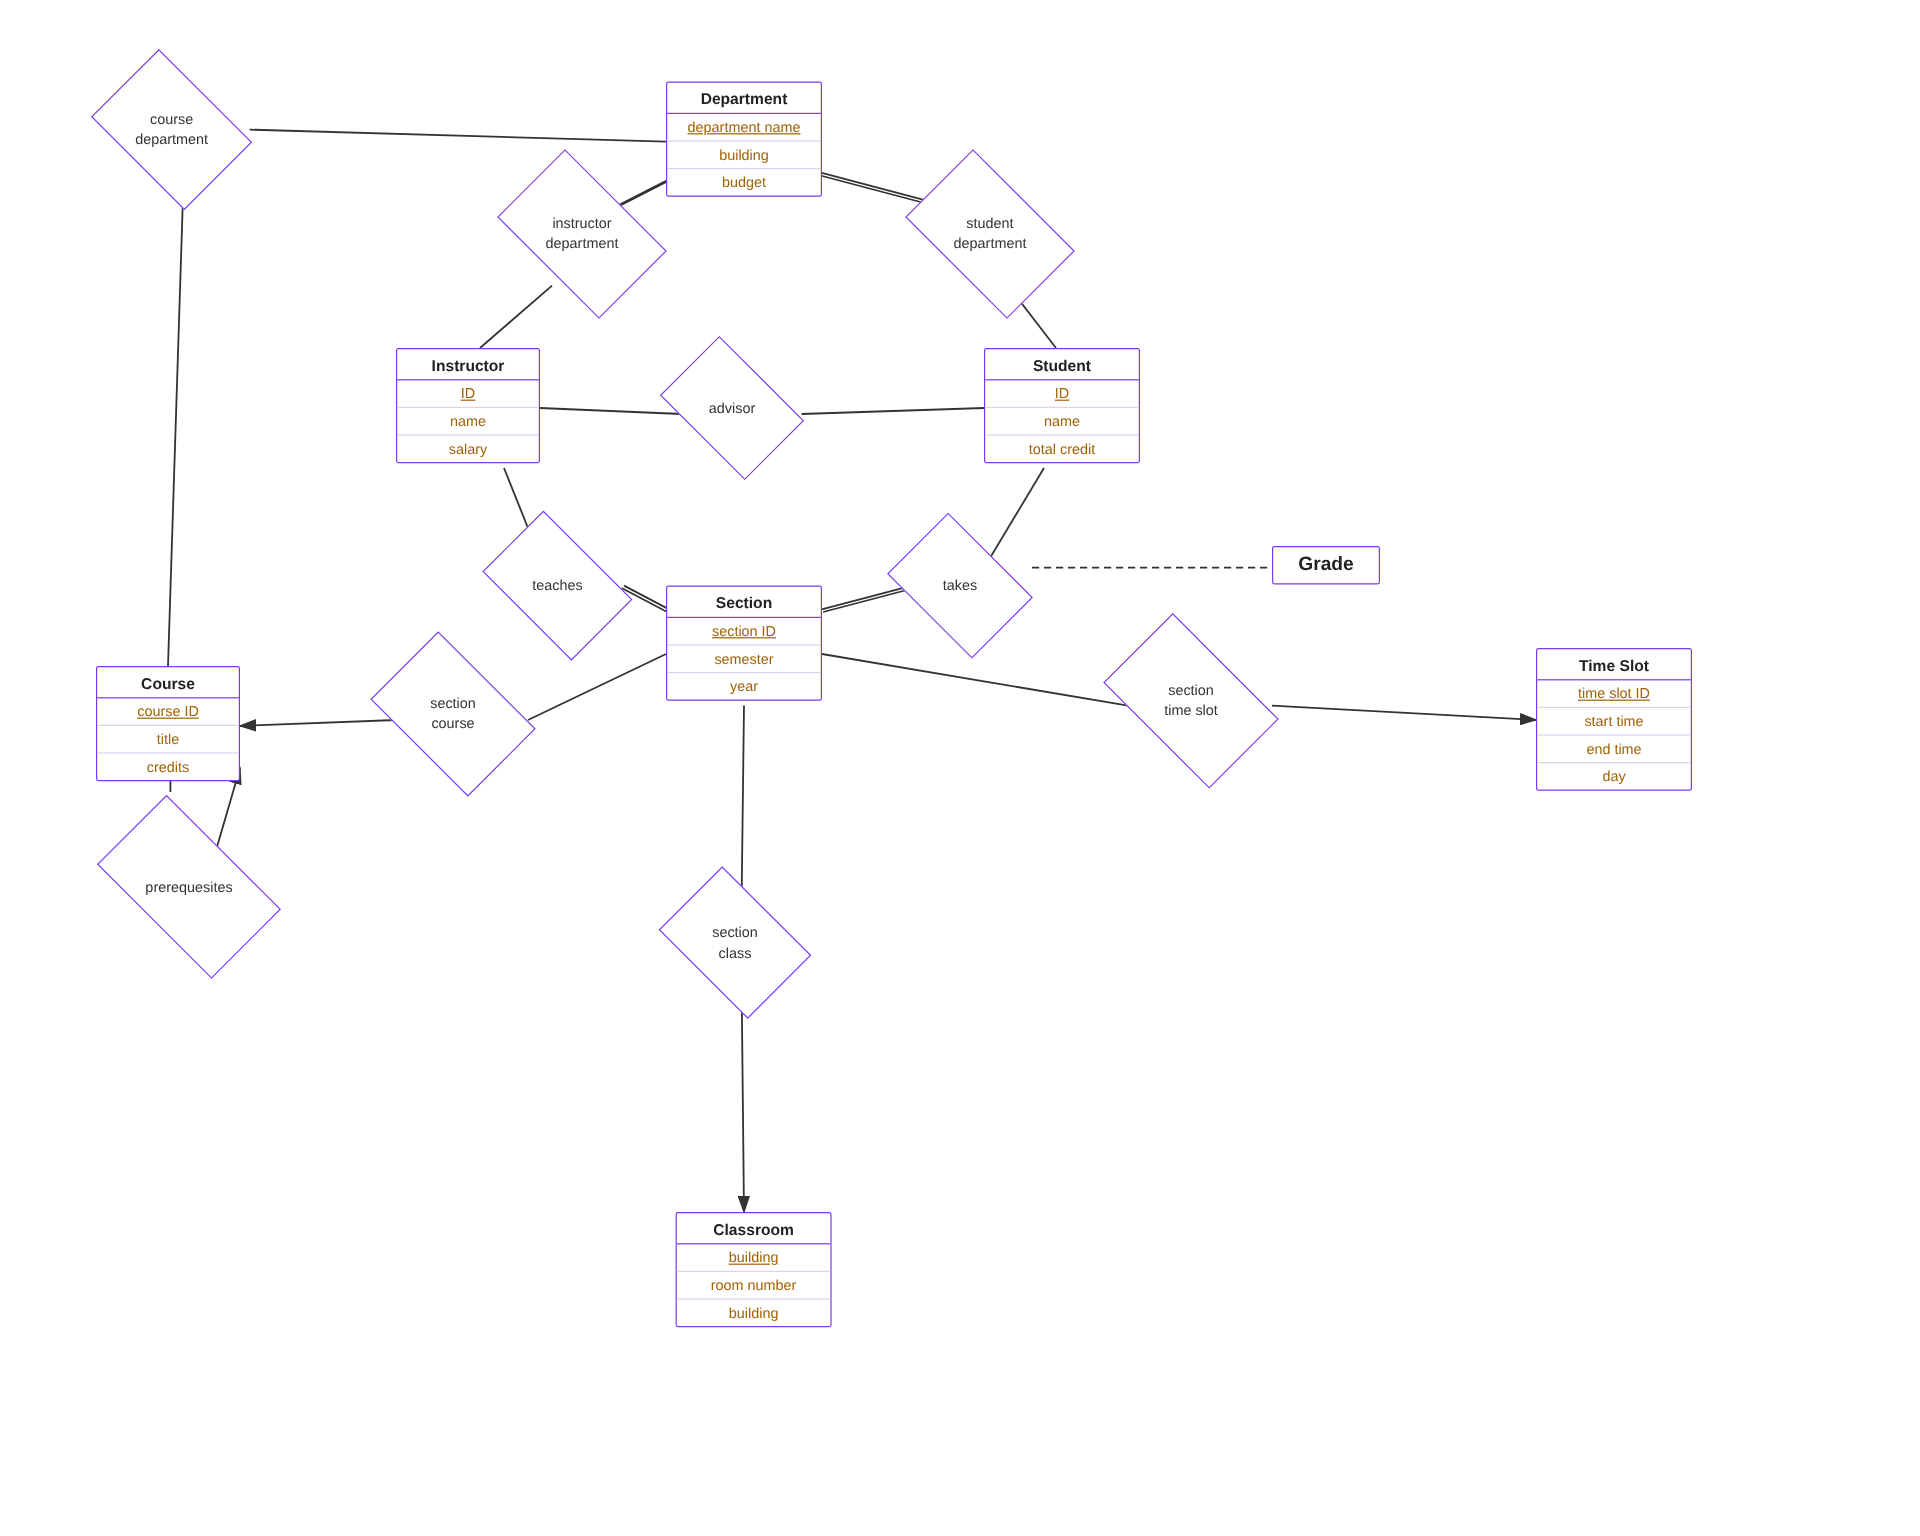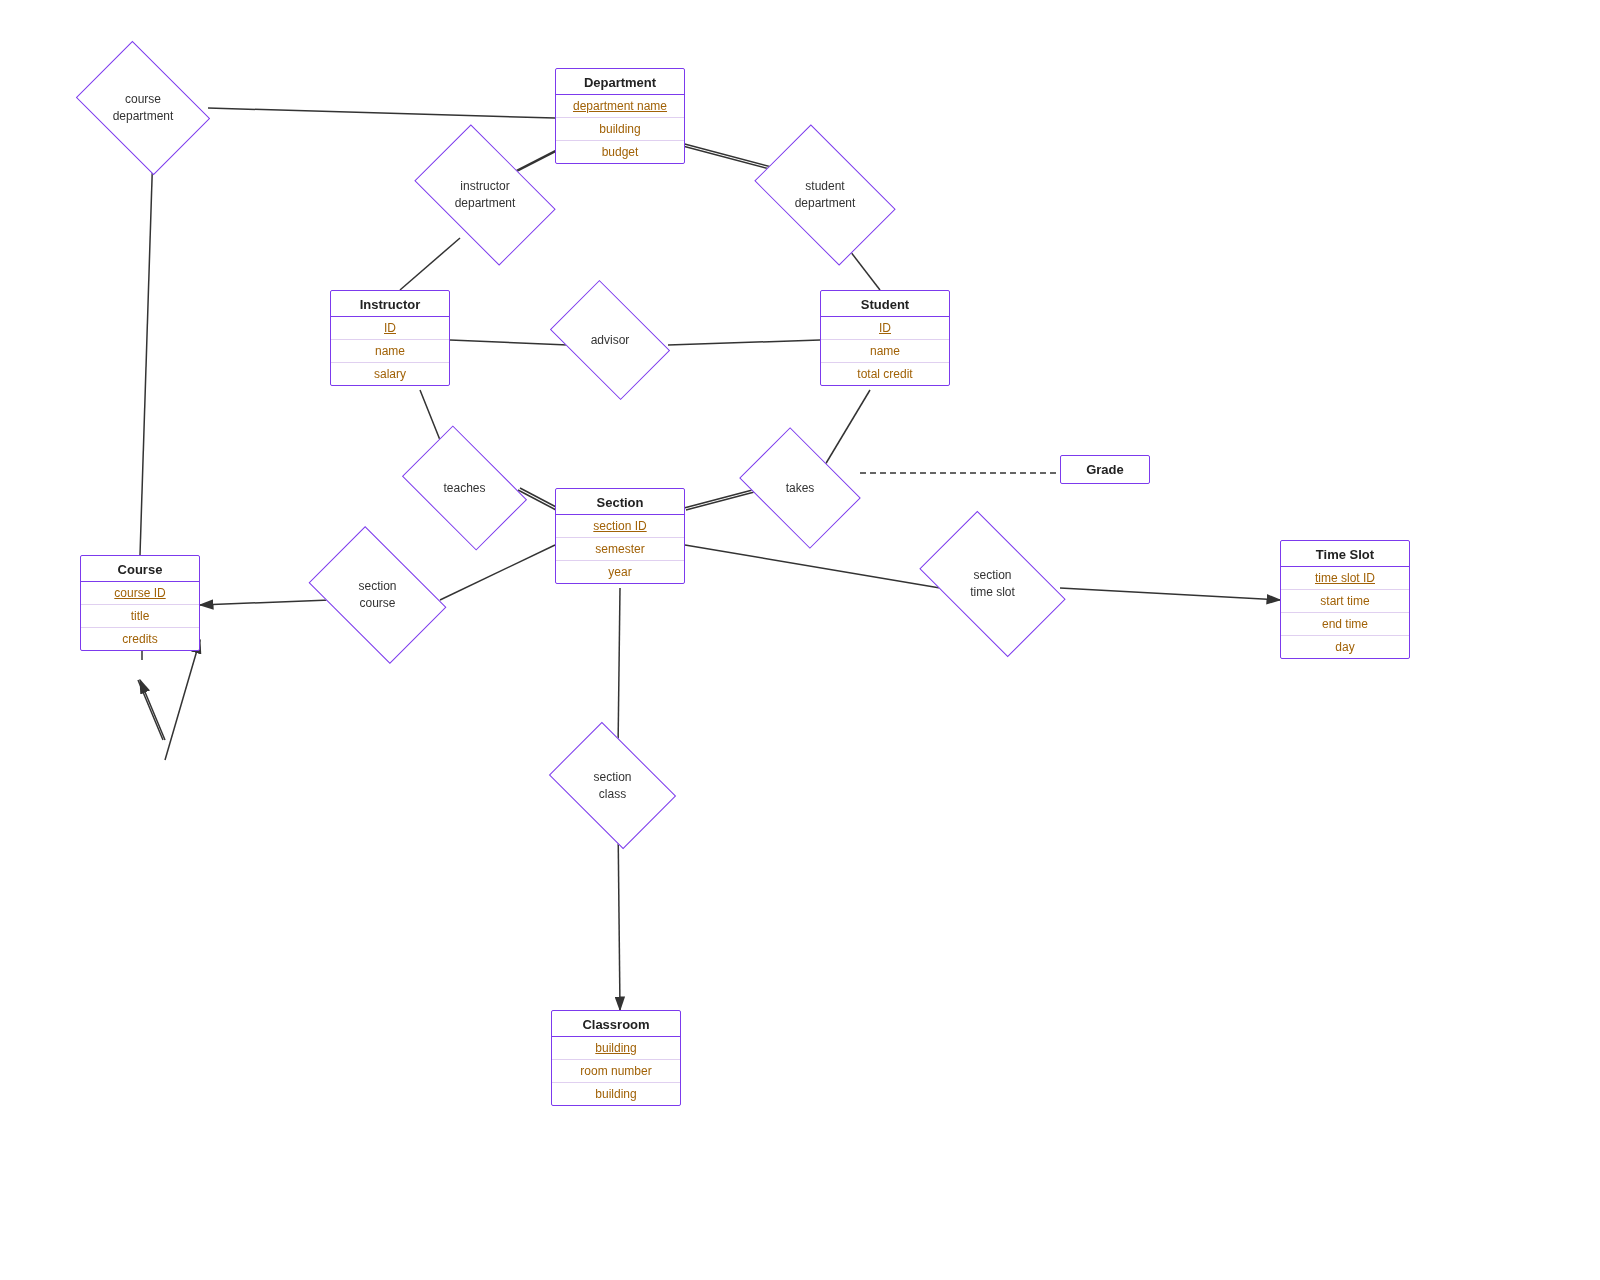--- a/index.html
+++ b/index.html
@@ -172,29 +172,29 @@
   </div>
 
   <div class="entity" style="left:1280px; top:540px; width:130px;">
     <div class="entity-title">Time Slot</div>
     <div class="attr pk">time slot ID</div>
     <div class="attr">start time</div>
     <div class="attr">end time</div>
     <div class="attr">day</div>
   </div>
 
-  <div class="entity" style="left:551px; top:1010px; width:130px;">
+  <div class="entity" style="left:563px; top:1010px; width:130px;">
     <div class="entity-title">Classroom</div>
     <div class="attr pk">building</div>
     <div class="attr">room number</div>
     <div class="attr">building</div>
   </div>
 
   <div class="entity" style="left:1060px; top:455px; width:90px; padding:6px 0;">
-    <div style="font-size:13px; font-weight:600; color:#222; padding:0 8px;">Grade</div>
+    <div style="font-size:16px; font-weight:600; color:#222; padding:0 8px;">Grade</div>
   </div>
 
   <div class="diamond" style="left:88px; top:68px; width:110px; height:80px;">
     <div class="diamond-inner"></div>
     <div class="diamond-text">course<br>department</div>
   </div>
 
   <div class="diamond" style="left:425px; top:155px; width:120px; height:80px;">
     <div class="diamond-inner"></div>
     <div class="diamond-text">instructor<br>department</div>
@@ -228,14 +228,18 @@
   <div class="diamond" style="left:560px; top:748px; width:105px; height:75px;">
     <div class="diamond-inner"></div>
     <div class="diamond-text">section<br>class</div>
   </div>
 
   <div class="diamond" style="left:930px; top:543px; width:125px; height:82px;">
     <div class="diamond-inner"></div>
     <div class="diamond-text">section<br>time slot</div>
   </div>
 
+  <div class="diamond" style="left:90px; top:698px; width:135px; height:82px;">
+    <div class="diamond-inner"></div>
+    <div class="diamond-text">prerequesites</div>
+  </div>
 
 </div>
 
 </body></html>

